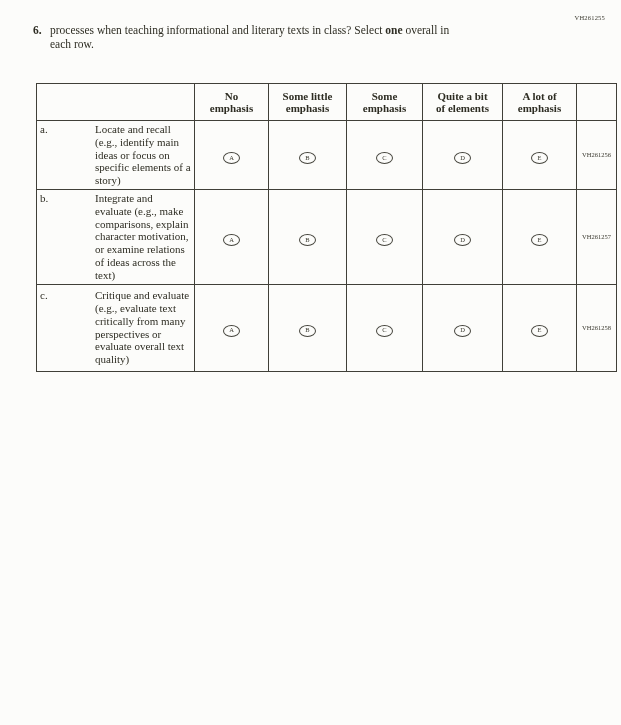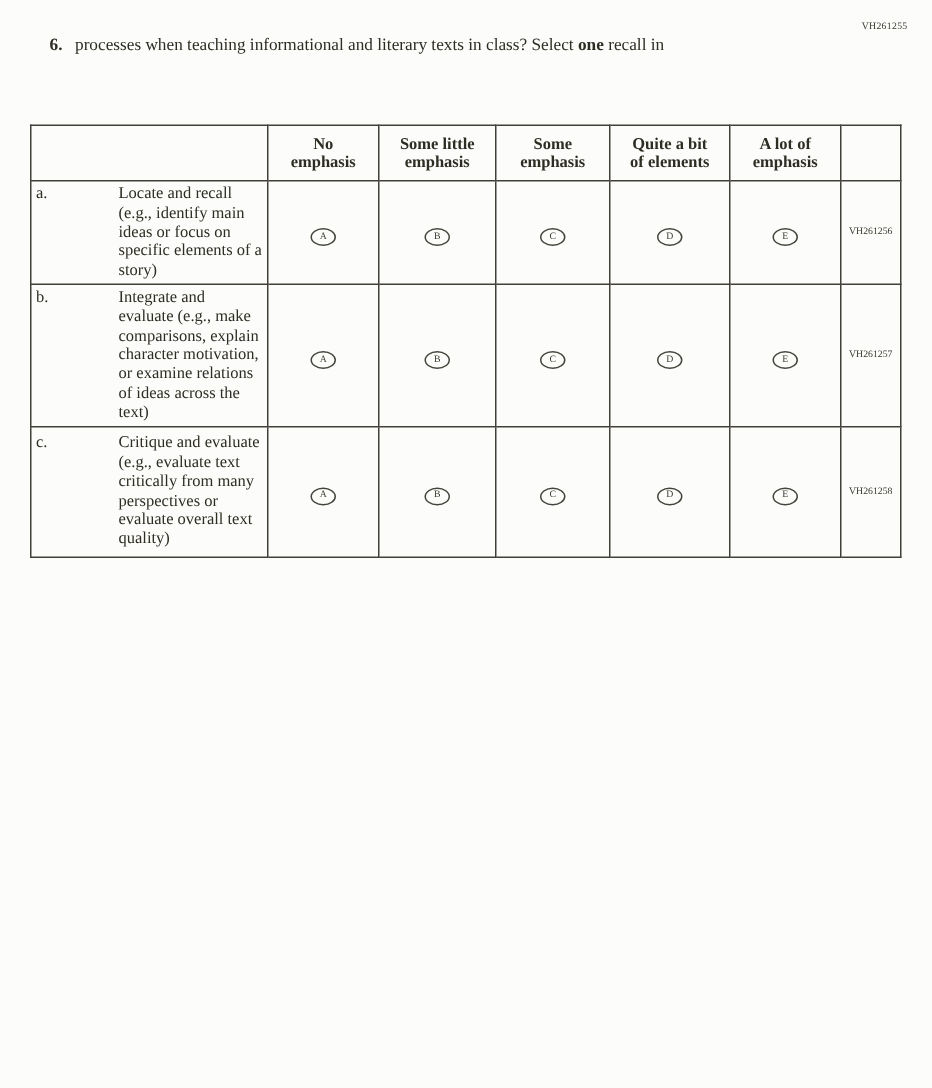--- a/index.html
+++ b/index.html
@@ -22,21 +22,21 @@
     position:absolute; top:24px; left:33px;
     display:flex; width:540px;
   }
   .qnum {
     flex:0 0 17px; font-weight:bold; font-size:11.5px; line-height:13.5px;
   }
   .qtext { font-size:11.5px; line-height:13.5px; }
   .qtext b { font-weight:bold;text-align:center; }
 
   table.grid {
-    position:absolute; left:20px; top:83px;
+    position:absolute; left:36px; top:83px;
     width:580px;
     border-collapse:collapse;
     table-layout:fixed;
     border-radius:15px;
   }
   table.grid th, table.grid td {
     border:1px solid #403f38;
     padding:2px 3px;
     vertical-align:middle;
   }
@@ -75,21 +75,22 @@
 </head>
 <body>
 
 <div class="page">
 
   <div class="top-code">VH261255</div>
 
   <div class="question">
     <div class="qnum">6.</div>
     <div class="qtext">
-      <div><span>processes when teaching informational and literary texts in class? Select </span><b>one</b><span> recall in</span></div>
+      <div><span>processes when teaching informational and literary texts in class? Select </span><b>one</b><span> overall in</span></div>
+      <div>each row.</div>
     </div>
   </div>
 
   <table class="grid">
     <colgroup>
       <col style="width:158px">
       <col style="width:74px">
       <col style="width:78px">
       <col style="width:76px">
       <col style="width:80px">

